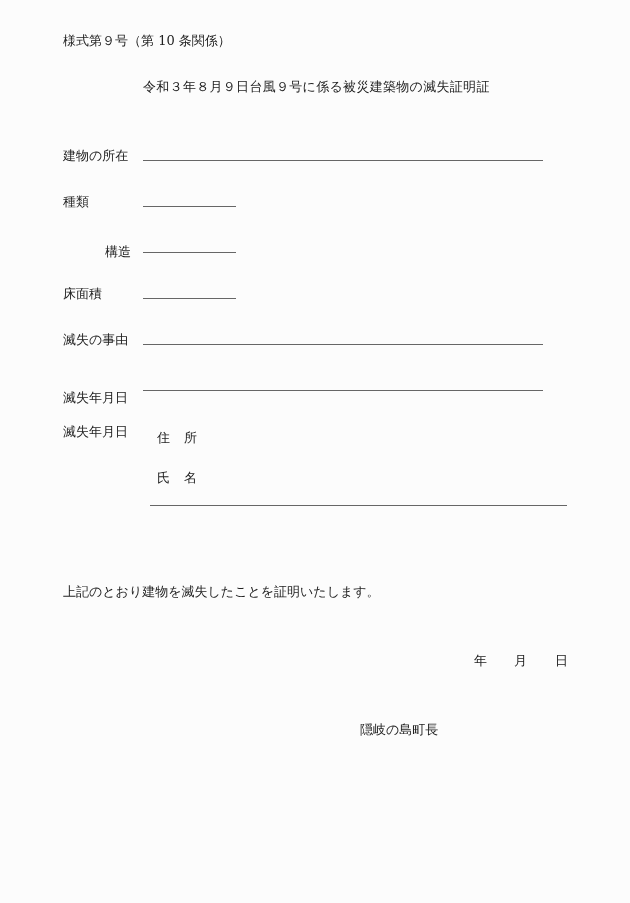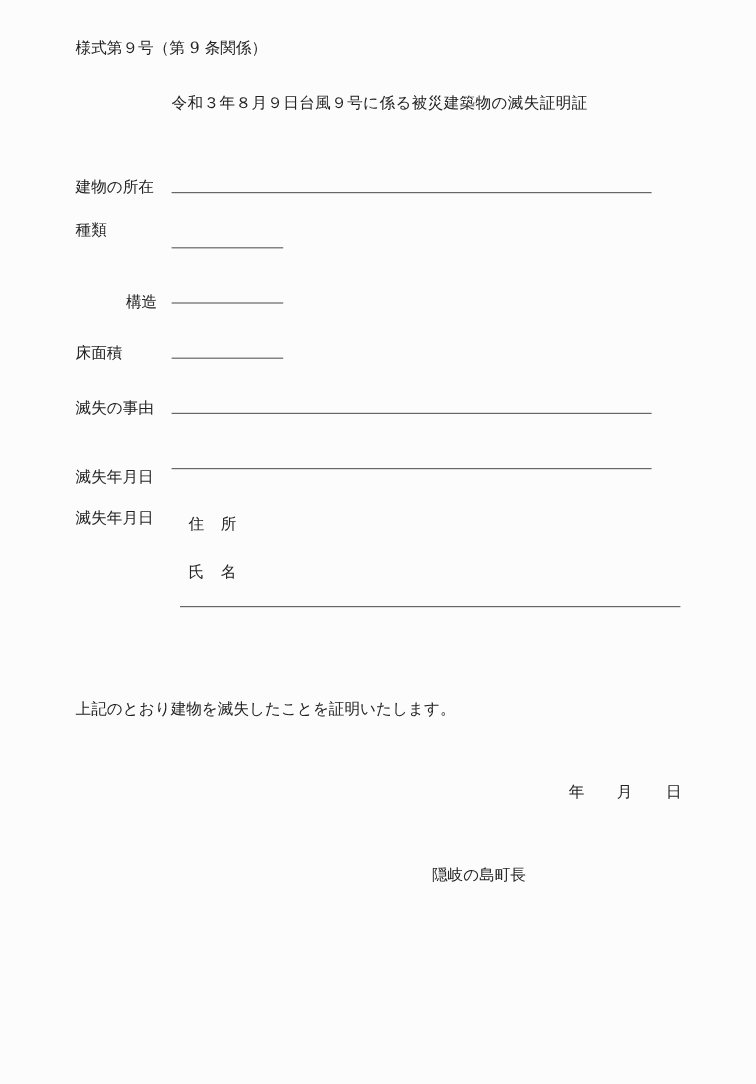--- a/index.html
+++ b/index.html
@@ -17,39 +17,39 @@
       font-size: 13px;
     }
     .abs { position: absolute; white-space: nowrap; line-height: 16px; }
     .line {
       position: absolute;
       height: 0;
       border-top: 1.5px solid #666;
     }
     .form-no { left: 63px; top: 33px; }
     .title { left: 143px; top: 79px; letter-spacing: 0.3px; }
-    .label { left: 63px; font-family: Liberation Serif, serif; }
+    .label { left: 63px; }
     .sub-label { left: 157px; letter-spacing: 14px; }
     .statement { left: 63px; top: 584px; }
     .date-part { top: 653px; }
     .signer { left: 343px; top: 722px; margin-left: 17px; }
   </style>
 </head>
 <body>
 
 <div>
 
-  <div class="abs form-no">様式第９号（第 9 条関係）</div>
+  <div class="abs form-no">様式第９号（第 10 条関係）</div>
 
   <div class="abs title">令和３年８月９日台風９号に係る被災建築物の滅失証明証</div>
 
   <div class="abs label" style="top:148px;">建物の所在</div>
   <div class="line" style="left:143px; top:160px; width:400px;"></div>
 
-  <div class="abs label" style="top:184px;">種類</div>
+  <div class="abs label" style="top:194px;">種類</div>
   <div class="line" style="left:143px; top:206px; width:93px;"></div>
 
   <div class="abs label" style="top:244px;margin-left:42px;">構造</div>
   <div class="line" style="left:143px; top:252px; width:93px;"></div>
 
   <div class="abs label" style="top:286px;">床面積</div>
   <div class="line" style="left:143px; top:298px; width:93px;"></div>
 
   <div class="abs label" style="top:332px;">滅失の事由</div>
   <div class="line" style="left:143px; top:344px; width:400px;"></div>

